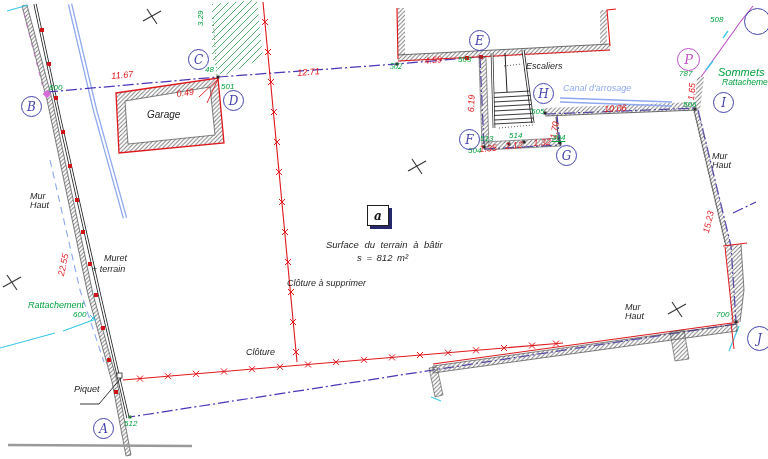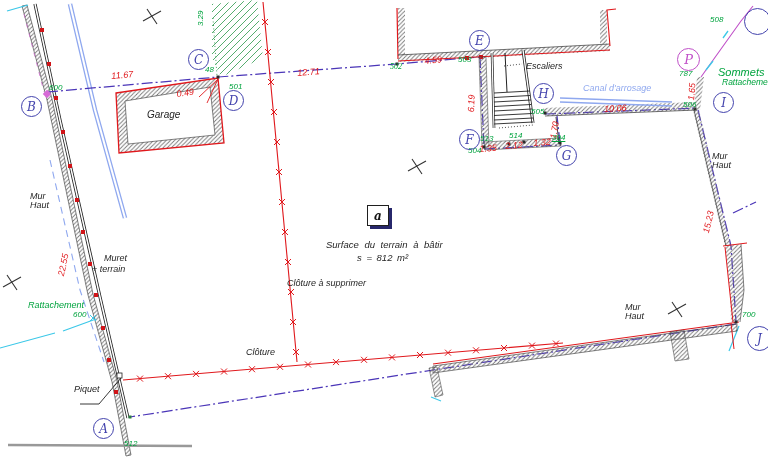--- a/index.html
+++ b/index.html
@@ -242,48 +242,48 @@
   <span class="lbl red" style="left:533px;top:139px;transform:rotate(-4deg);">1.32</span>
   <span class="lbl red" style="left:549px;top:138px;transform:rotate(-80deg);">1.70</span>
   <span class="lbl red" style="left:604px;top:105px;transform:rotate(-3deg);">10.06</span>
   <span class="lbl red" style="left:687px;top:100px;transform:rotate(-85deg);">1.65</span>
   <span class="lbl red" style="left:702px;top:232px;transform:rotate(-77deg);">15.23</span>
   <span class="lbl red" style="left:57px;top:275px;transform:rotate(-78deg);">22.55</span>
   <span class="lbl grn" style="left:197px;top:26px;transform:rotate(-90deg);">3.29</span>
 
   <span class="lbl grn" style="left:49px;top:84px;">600</span>
   <span class="lbl grn" style="left:205px;top:66px;">48</span>
-  <span class="lbl grn" style="left:229px;top:83px;text-align:center;">501</span>
+  <span class="lbl grn" style="left:221px;top:83px;text-align:center;">501</span>
   <span class="lbl grn" style="left:390px;top:63px;font-family:Liberation Serif, serif;">502</span>
   <span class="lbl grn" style="left:458px;top:56px;">503</span>
   <span class="lbl grn" style="left:468px;top:147px;">504</span>
   <span class="lbl grn" style="left:480px;top:135px;">513</span>
   <span class="lbl grn" style="left:509px;top:132px;">514</span>
   <span class="lbl grn" style="left:552px;top:134px;text-decoration:underline;">304</span>
   <span class="lbl grn" style="left:531px;top:108px;">505</span>
   <span class="lbl grn" style="left:683px;top:101px;">506</span>
   <span class="lbl grn" style="left:679px;top:70px;">787</span>
   <span class="lbl grn" style="left:710px;top:16px;">508</span>
-  <span class="lbl grn" style="left:124px;top:440px;">512</span>
-  <span class="lbl grn" style="left:716px;top:311px;margin-left:26px;">700</span>
+  <span class="lbl grn" style="left:124px;top:420px;">512</span>
+  <span class="lbl grn" style="left:716px;top:311px;">700</span>
 
   <span class="lbl grn" style="left:28px;top:301px;font-size:9px;">Rattachement</span>
   <span class="lbl grn" style="left:73px;top:311px;">600</span>
   <span class="lbl grn" style="left:718px;top:67px;font-size:11px;">Sommets</span>
   <span class="lbl grn" style="left:722px;top:78px;font-size:8.5px;">Rattachement</span>
 
   <span class="lbl blk" style="left:147px;top:110px;font-size:10px;">Garage</span>
   <div class="lbl blk ctr" style="left:30px;top:192px;width:44px;">
     <div>Mur</div>
     <div>Haut</div>
   </div>
   <span class="lbl blk" style="left:104px;top:254px;">Muret</span>
   <span class="lbl blk" style="left:92px;top:265px;">+ terrain</span>
   <span class="lbl blk" style="left:526px;top:62px;">Escaliers</span>
-  <span class="lbl cyl" style="left:563px;top:84px;margin-left:20px;">Canal d'arrosage</span>
+  <span class="lbl cyl" style="left:563px;top:84px;">Canal d'arrosage</span>
   <div class="lbl blk ctr" style="left:712px;top:152px;width:40px;">
     <div>Mur</div>
     <div>Haut</div>
   </div>
   <div class="lbl blk ctr" style="left:625px;top:303px;width:40px;">
     <div>Mur</div>
     <div>Haut</div>
   </div>
   <span class="lbl blk" style="left:246px;top:348px;">Clôture</span>
   <span class="lbl blk" style="left:287px;top:279px;">Clôture à supprimer</span>

